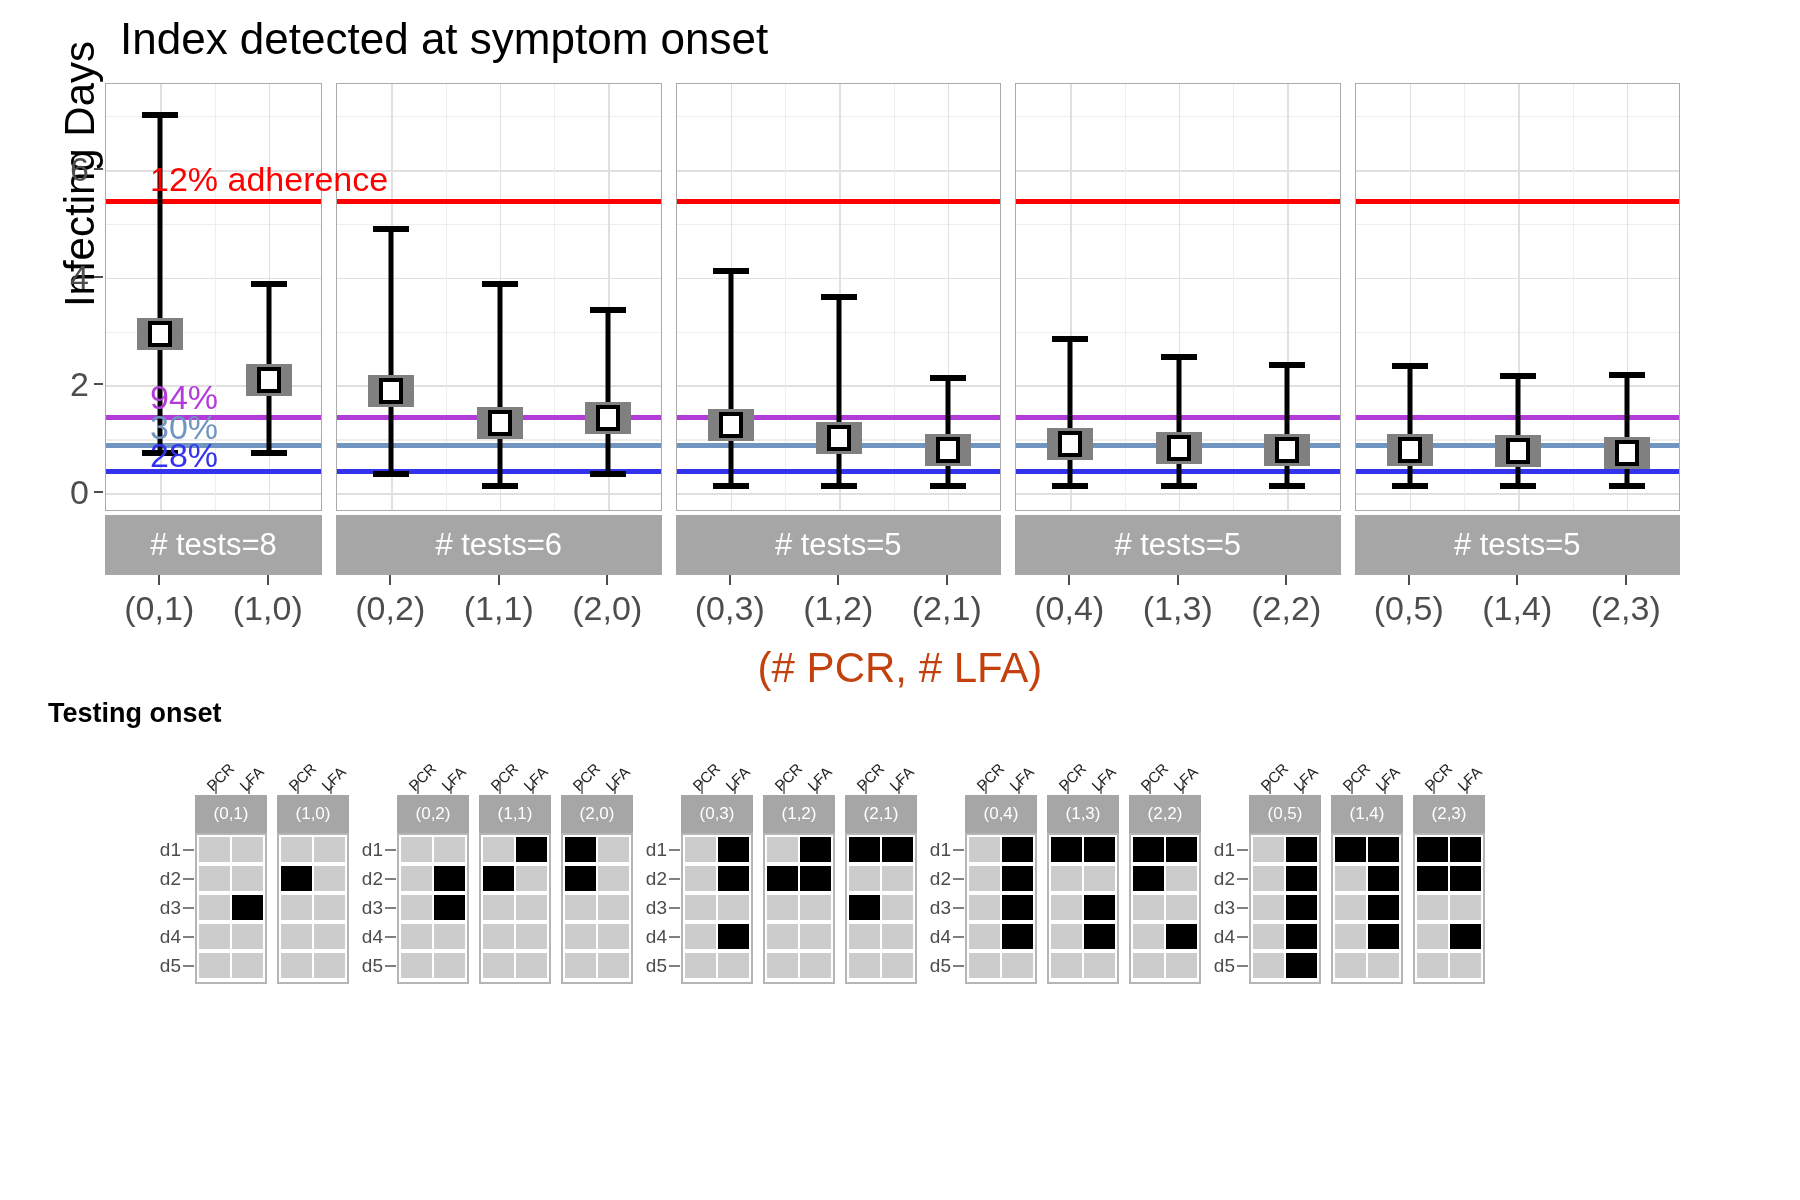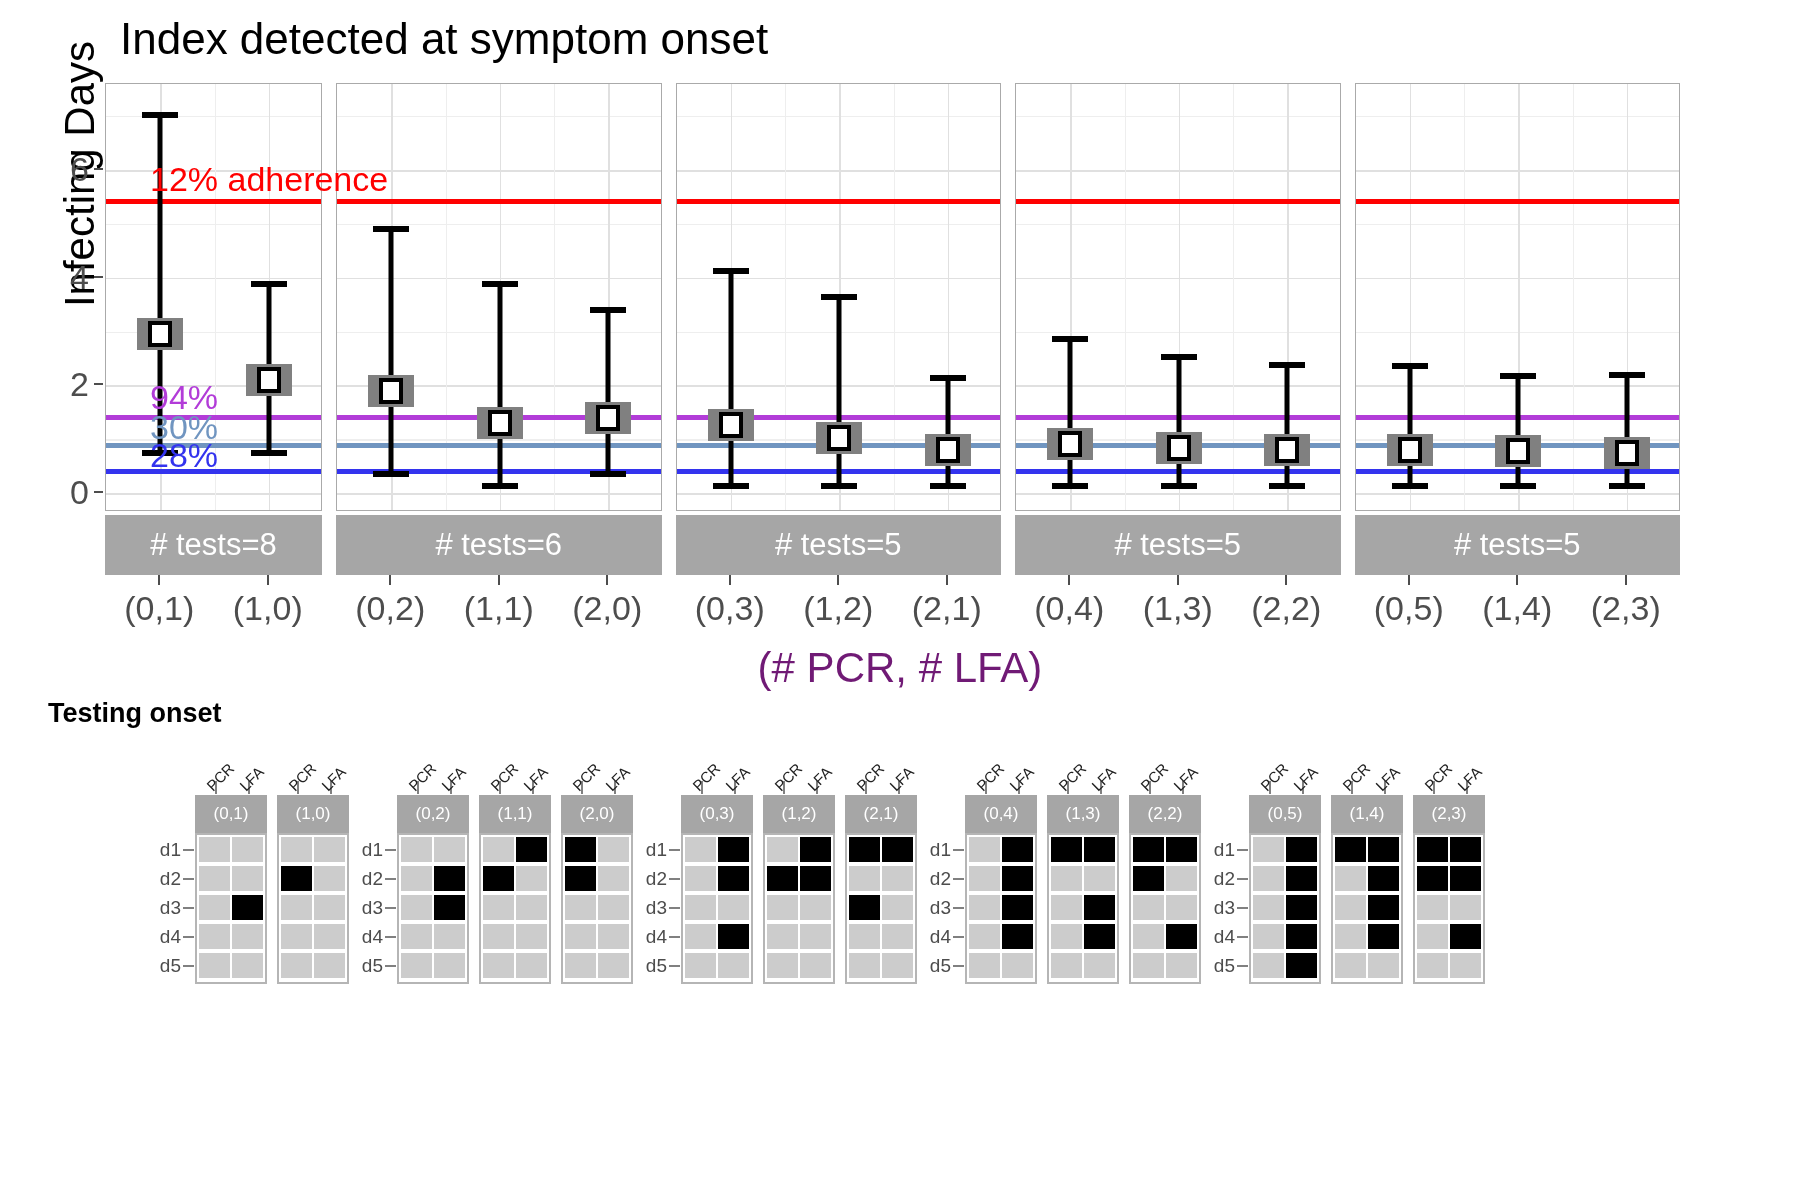--- a/index.html
+++ b/index.html
@@ -61,21 +61,21 @@
     display:flex; align-items:center; justify-content:center;
   }
   
   .xtick-mark { position:absolute; width:2px; height:10px; background:#4d4d4d; transform:translateX(-50%); }
   .xtick-label {
     position:absolute; font-size:34px; color:#4d4d4d;
     transform:translateX(-50%); white-space:nowrap;
   }
   #x-axis-label {
     position:absolute; width:100%; text-align:center;
-    font-size:42px; color:#701a75;
+    font-size:42px; color:#c2410c;
   }
   
   .hline-label { position:absolute; font-size:34px; white-space:nowrap; }
 
   
   #testing-days-title {
     position:absolute; left:48px; top:698px;
     font-size:27px; font-weight:bold; color:#000;
   }
   .tdhead {

